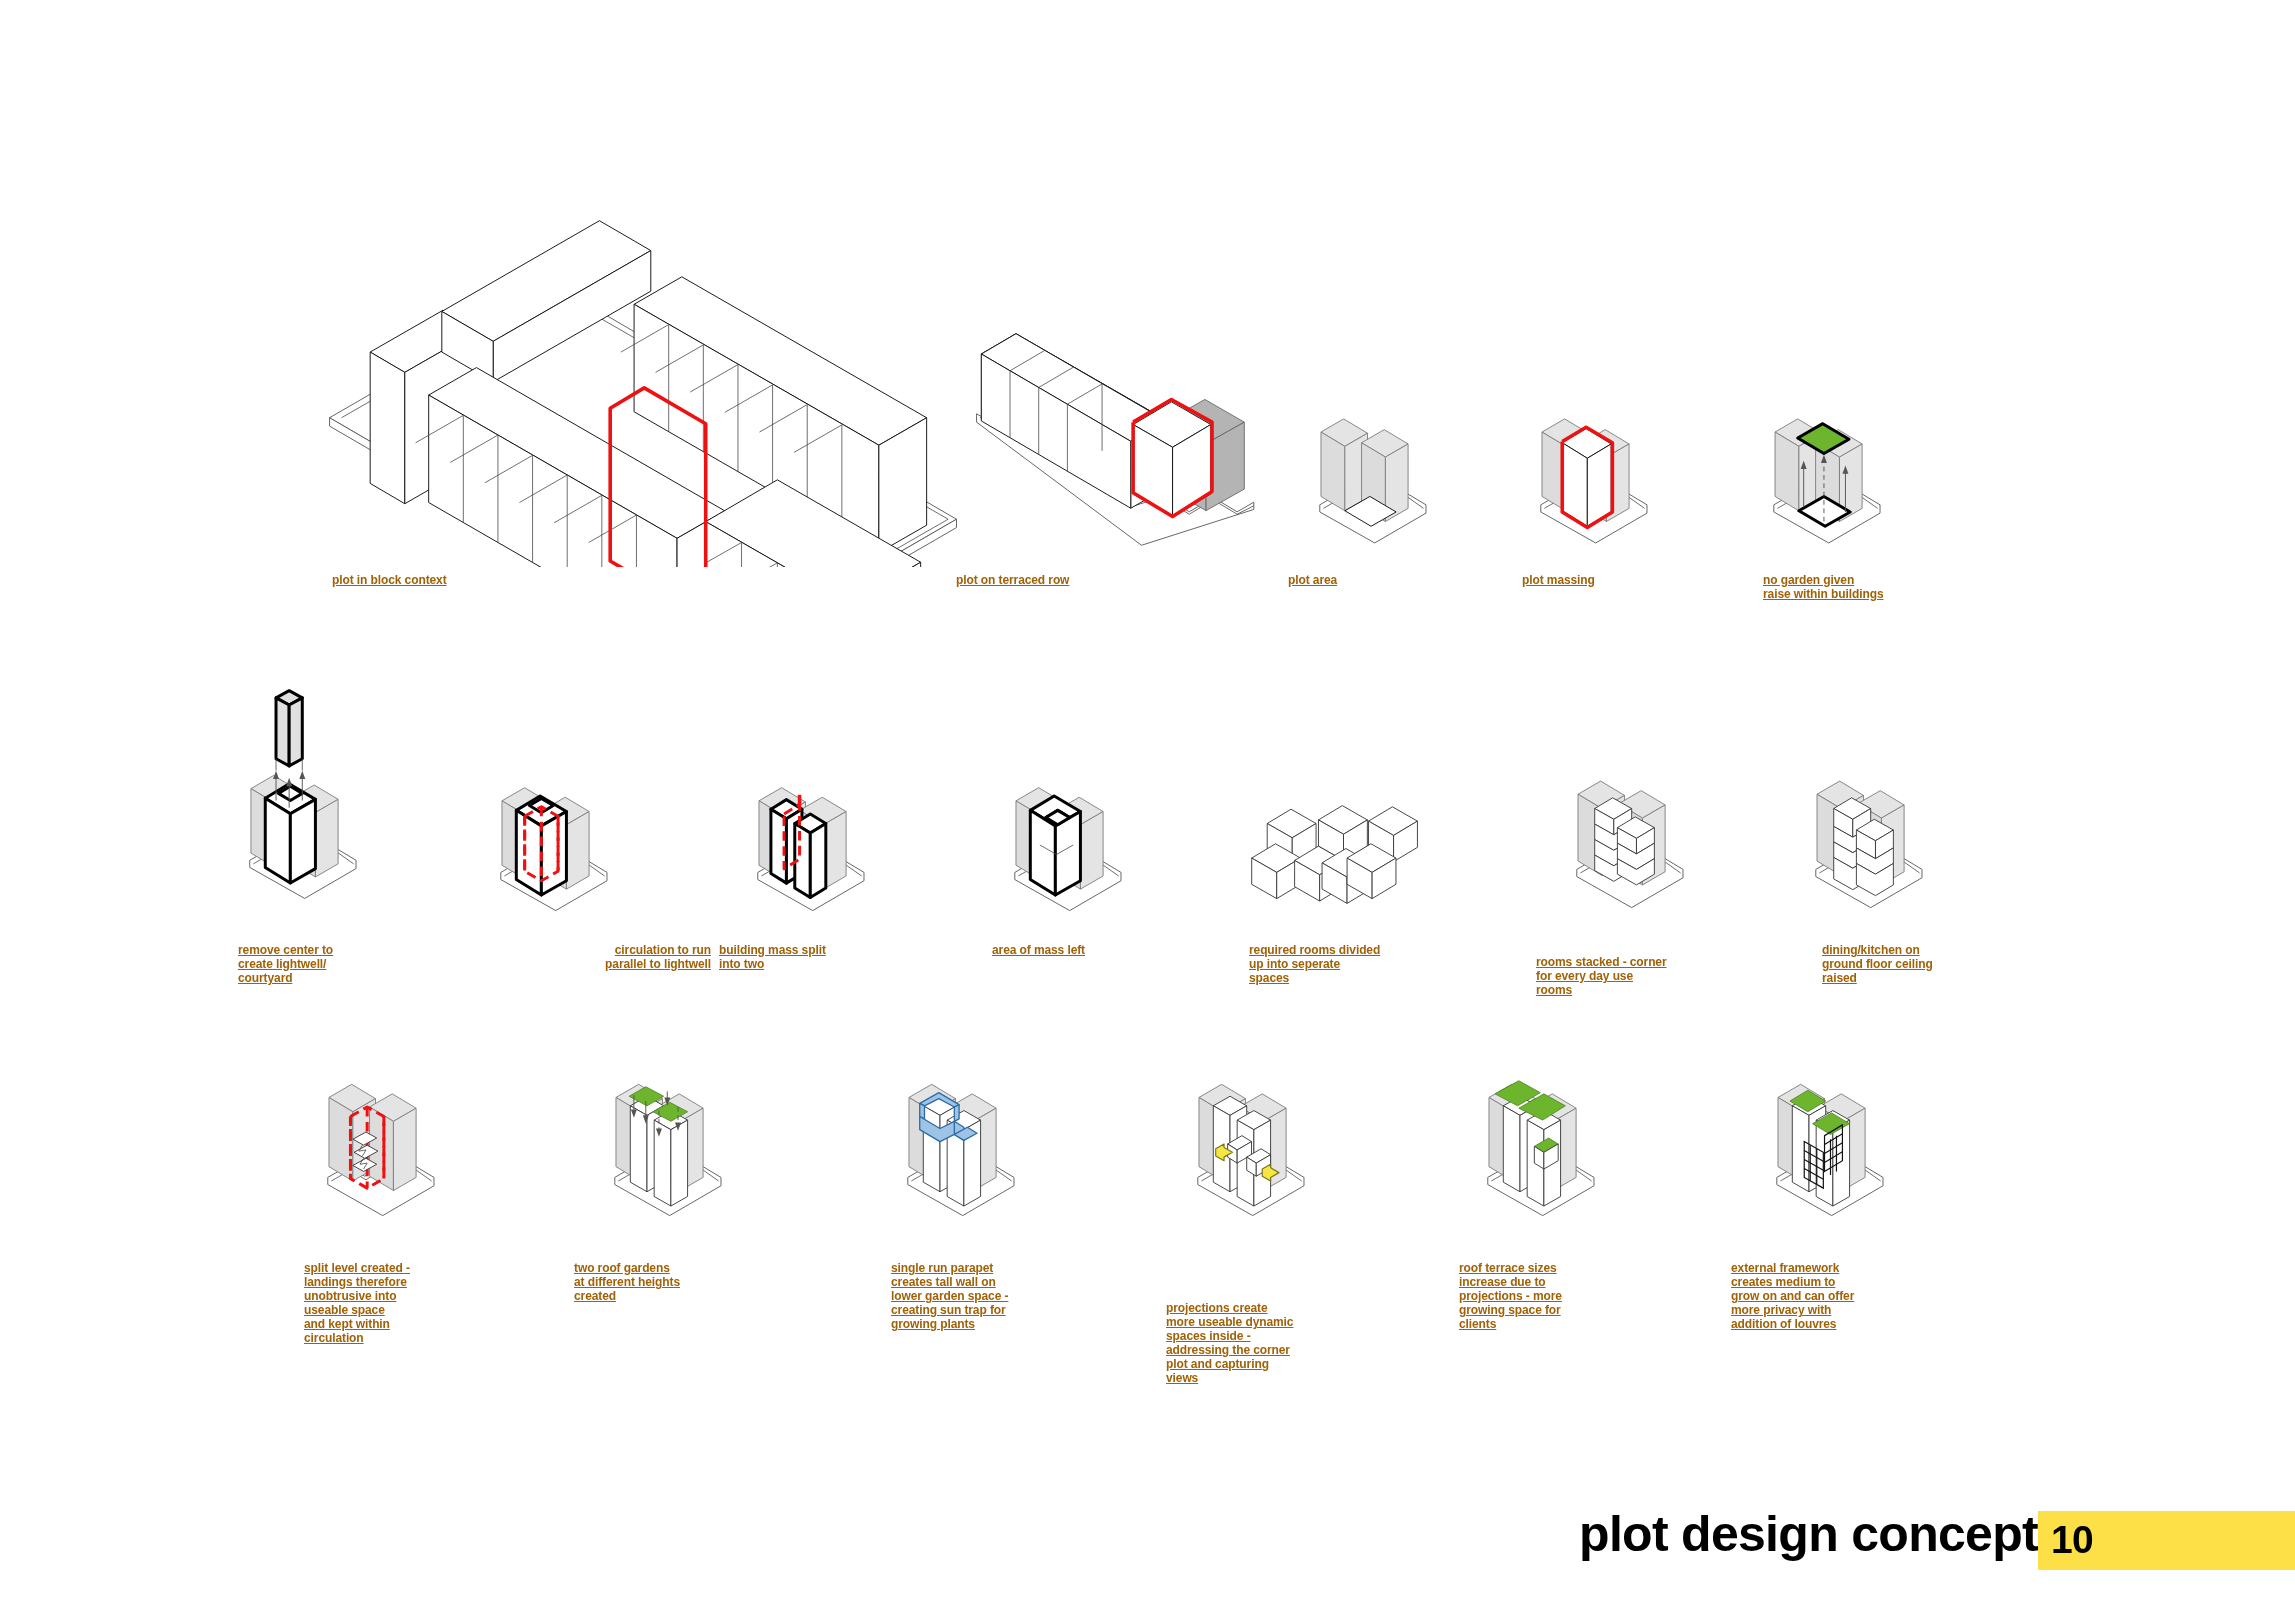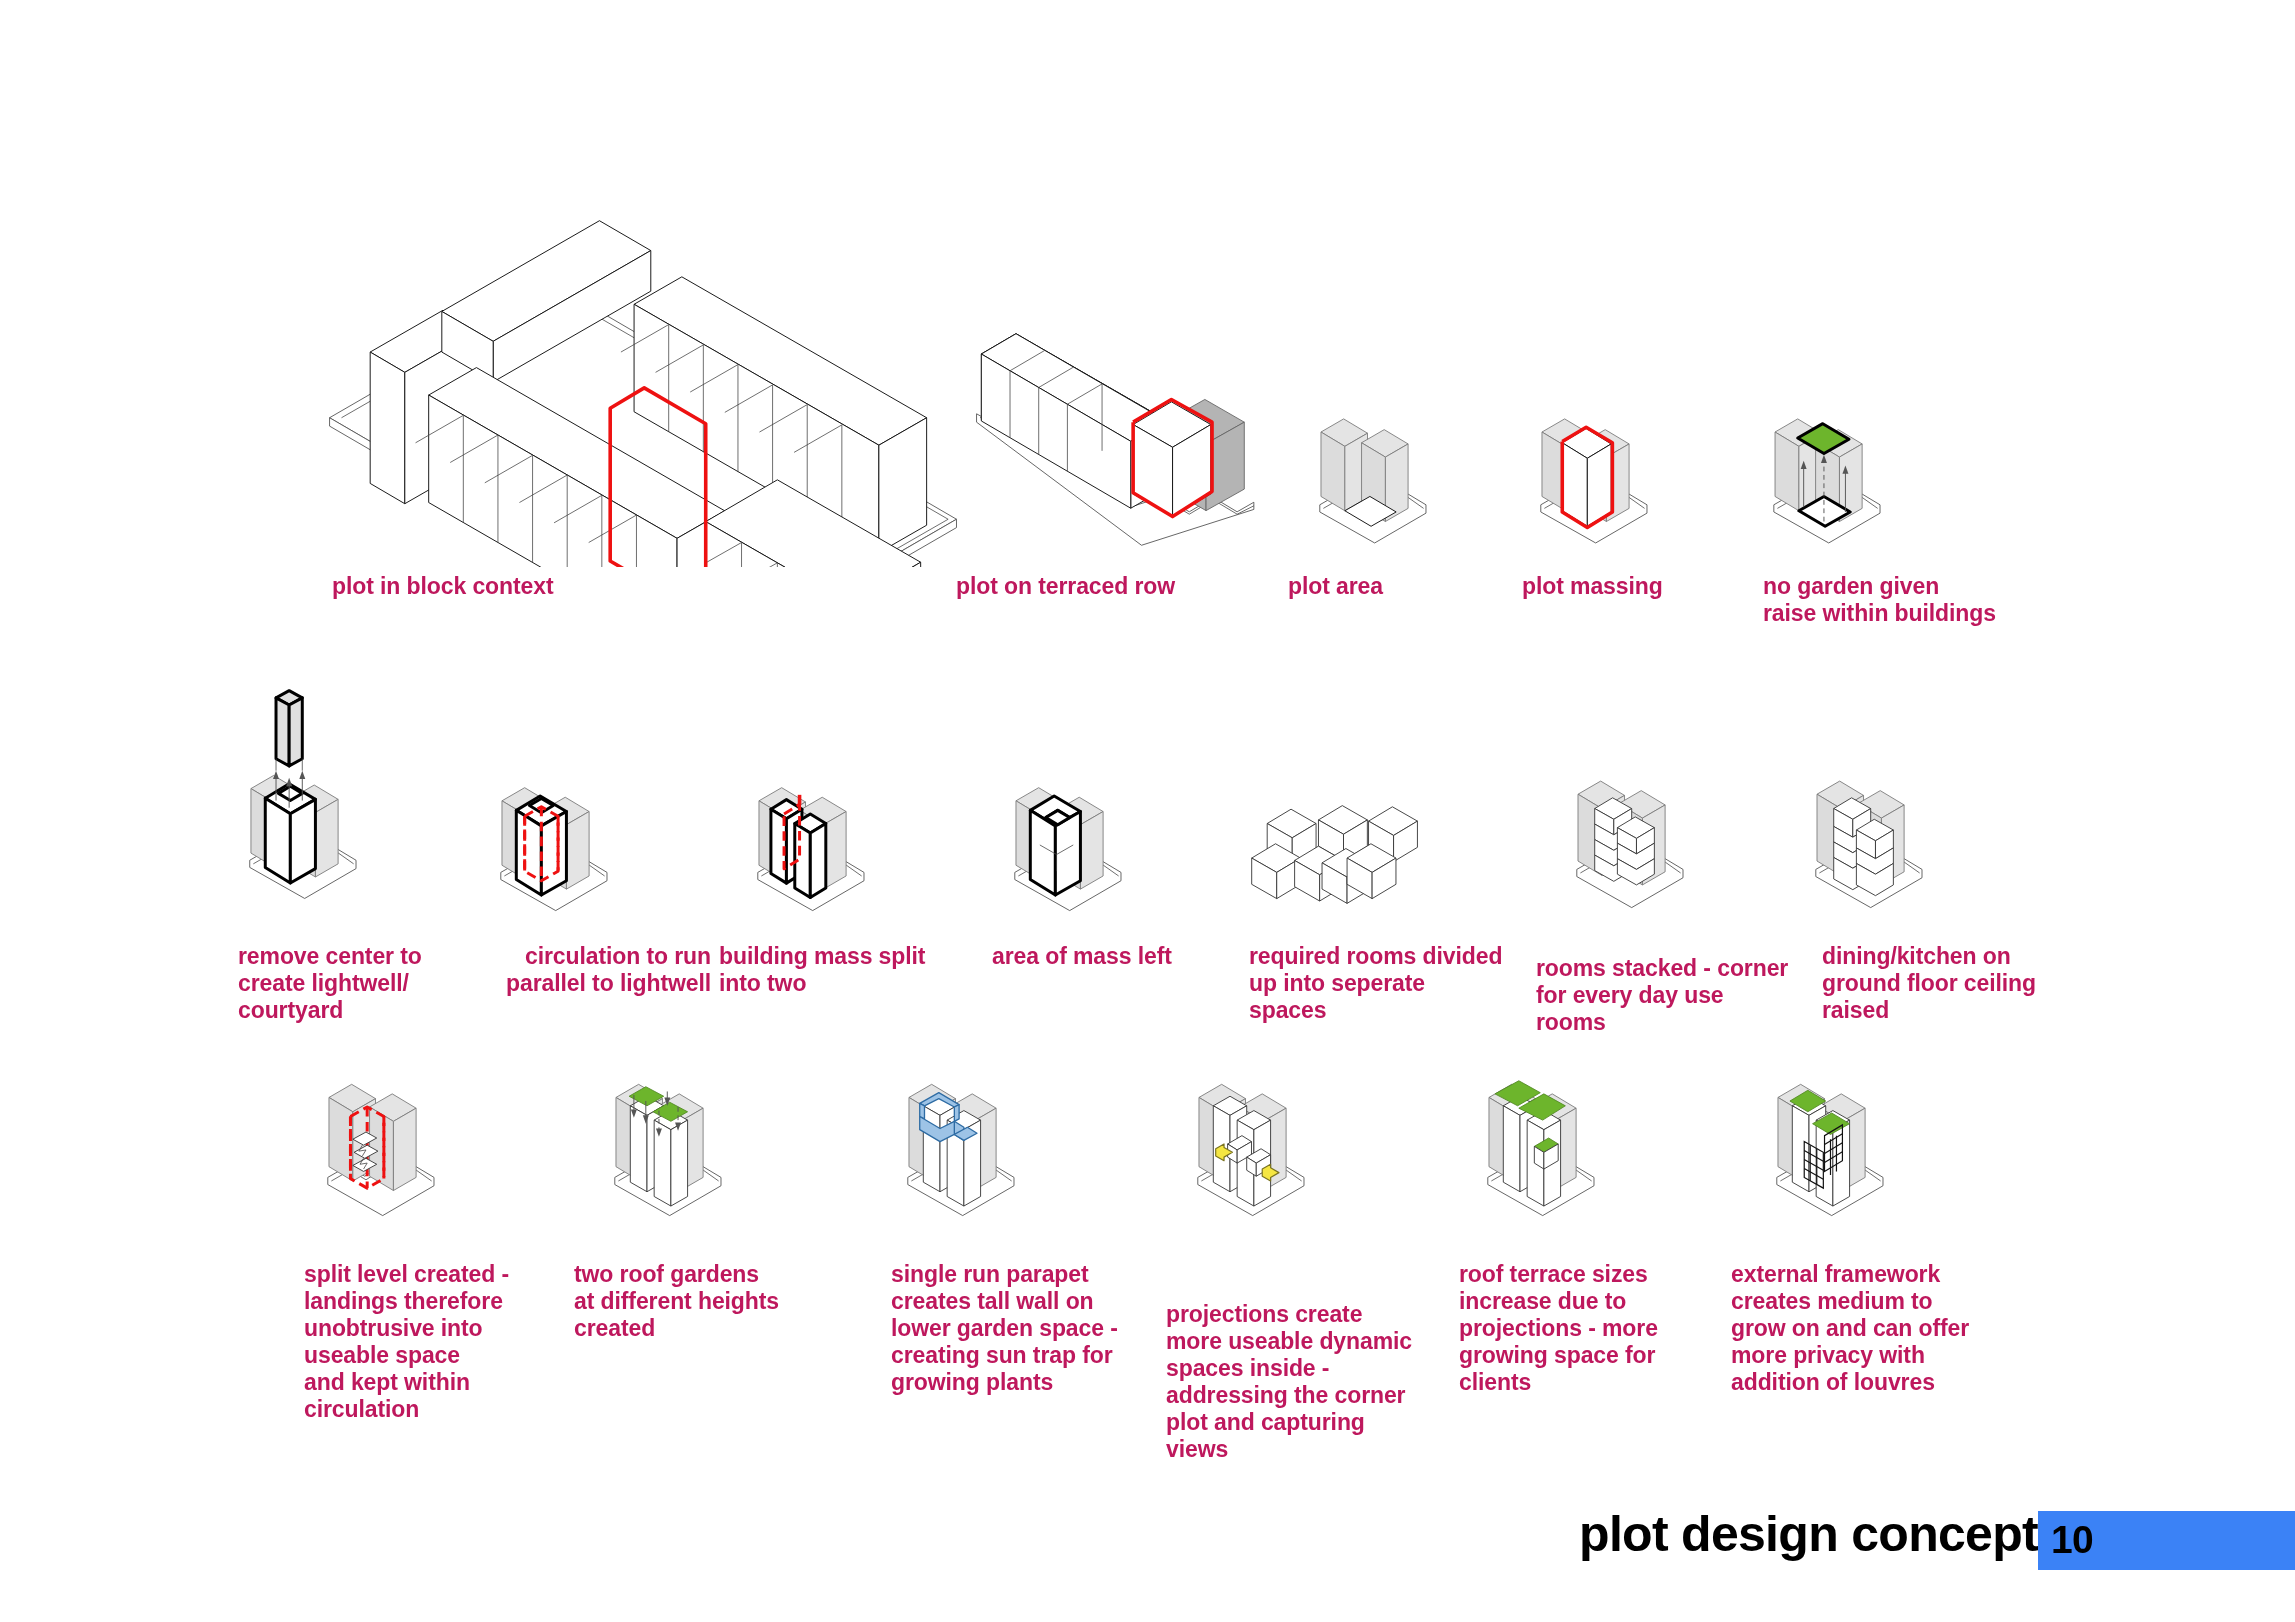--- a/index.html
+++ b/index.html
@@ -19,25 +19,26 @@
 
   
   .cell { position: absolute; }
   .cell svg { display: block; }
 
   
   .caption {
     position: absolute;
     font-family: "Liberation Sans", sans-serif;
     font-weight: bold;
-    font-size: 23px;
+    font-size: 12px;
     line-height: 1.175;
     letter-spacing: -0.1px;
-    color: #be185d;
+    color: #a16207;
     white-space: pre-line;
+    text-decoration: underline;
   }
 
   
   .footer {
     position: absolute;
     left: 0; right: 0; bottom: 0;
     height: 155px;
   }
   .footer-title {
     position: absolute;
@@ -48,21 +49,21 @@
     letter-spacing: -0.7px;
     white-space: nowrap;
     text-align: right;
   }
   .footer-badge {
     position: absolute;
     right: 0;
     bottom: 53px;
     width: 257px;
     height: 59px;
-    background: #3b82f6;
+    background: #fde047;
   }
   .footer-badge span {
     position: absolute;
     left: 13px;
     top: 50%;
     transform: translateY(-52%);
     font-size: 39px;
     font-weight: bold;
     letter-spacing: -0.6px;
     color: #000;

